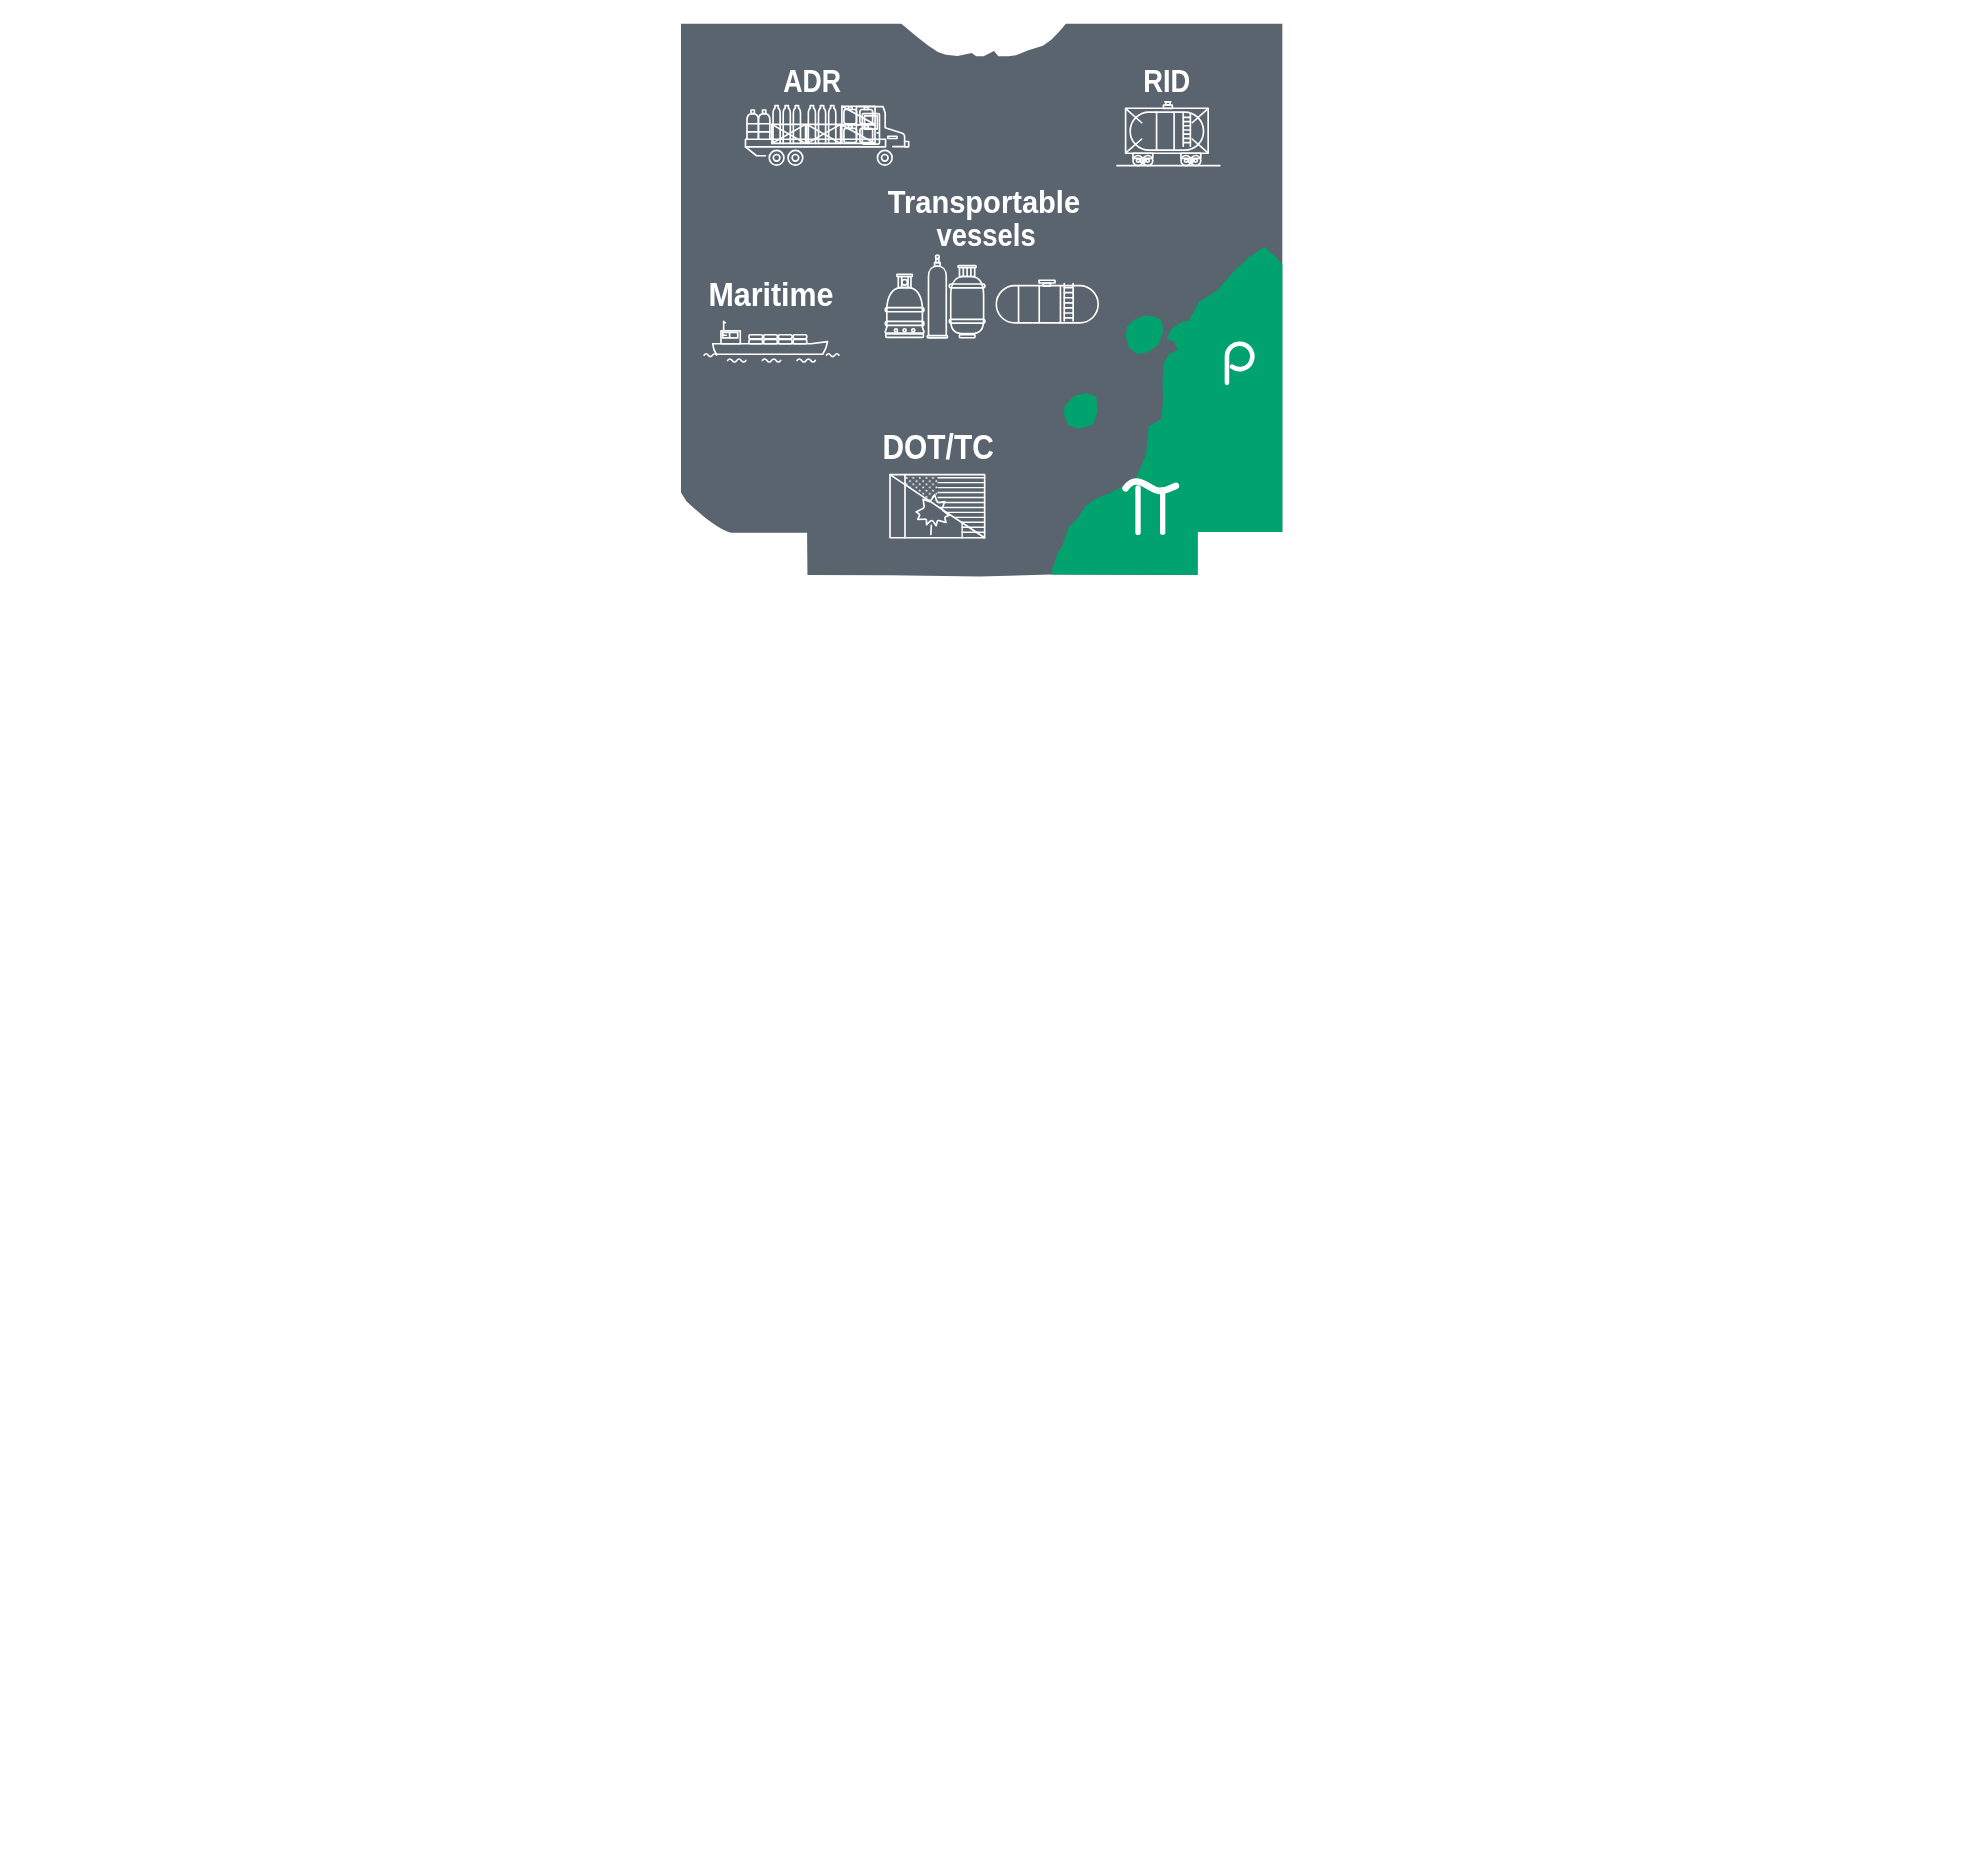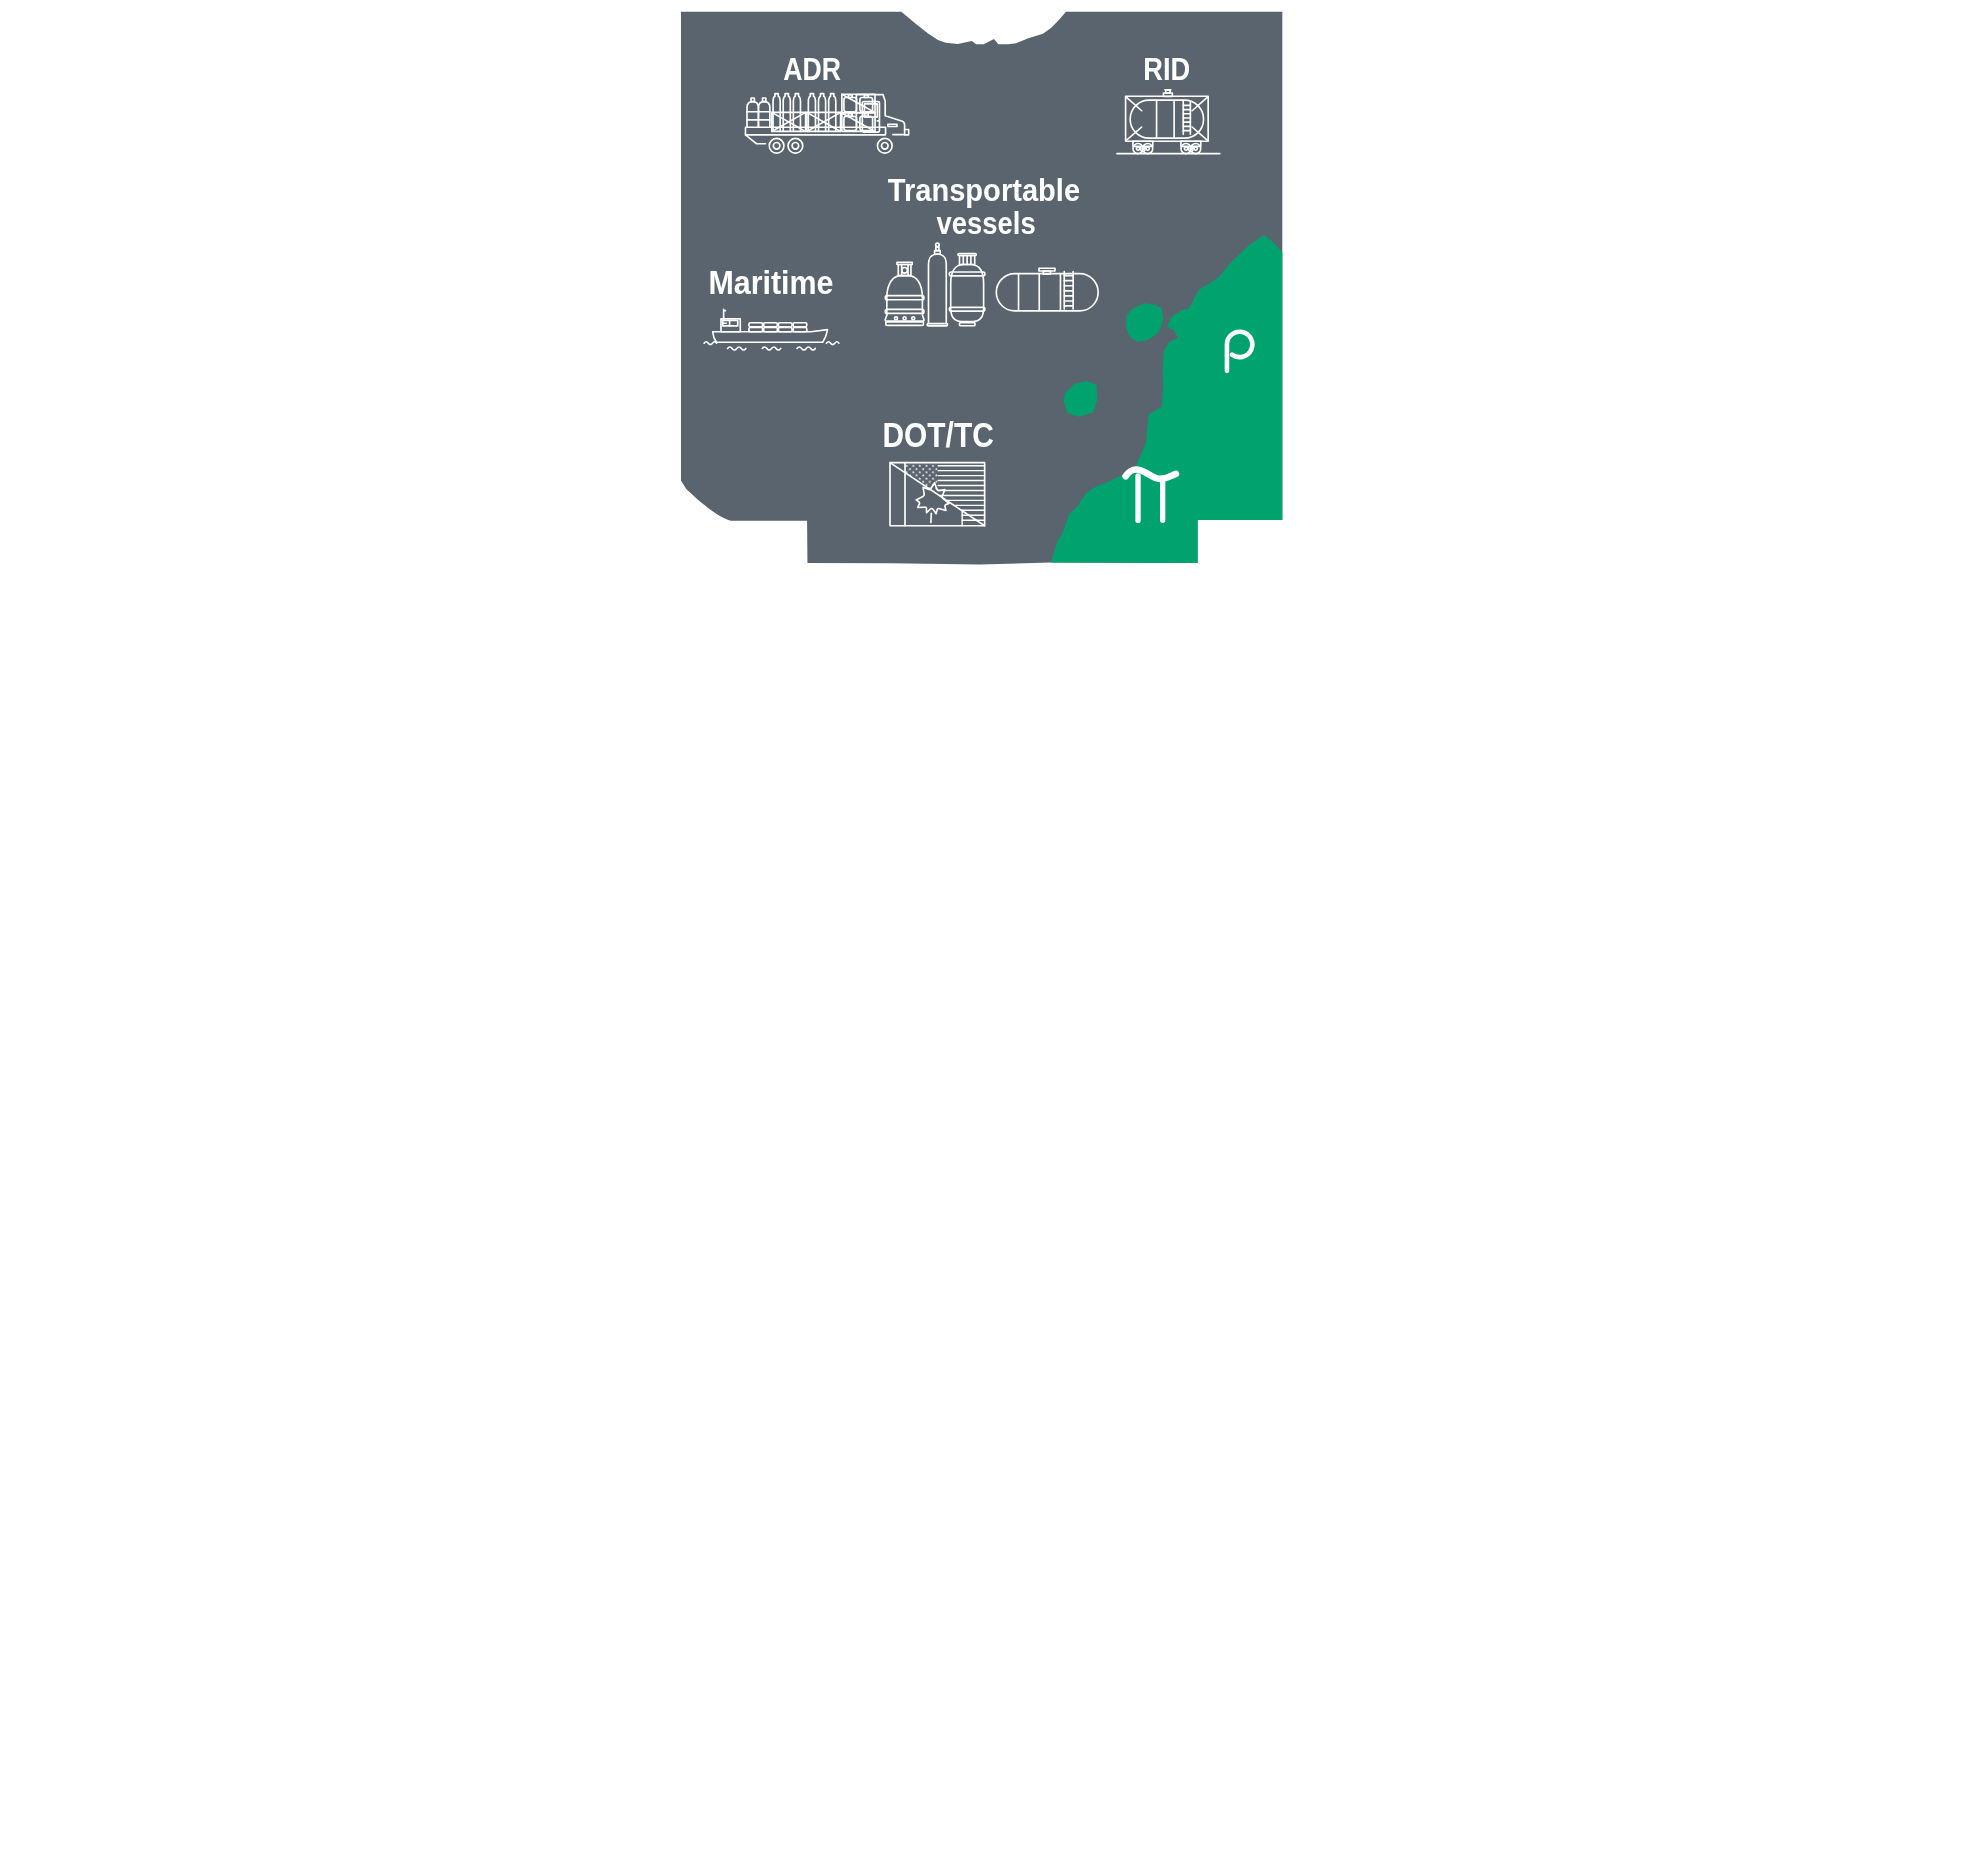--- a/index.html
+++ b/index.html
@@ -1,16 +1,16 @@
 <!DOCTYPE html>
 <html style="font-size:6.4px"><head>
 <meta charset="utf-8">
 <style>
   html,body{margin:0;padding:0;background:#ffffff;}
-  .stage{width:100%;max-width:635px;margin:0 auto;}
+  .stage{width:100%;max-width:635px;margin:12px auto;}
   svg{display:block;width:100%;height:auto;}
   text{fill:#ffffff;font-family:"Liberation Sans","DejaVu Sans",sans-serif;font-weight:700;}
   .ico{fill:none;stroke:#ffffff;stroke-width:13;stroke-linecap:round;stroke-linejoin:round;}
   .thin{stroke-width:11;}
   .mark{fill:none;stroke:#ffffff;stroke-linecap:round;stroke-linejoin:round;}
 </style>
 </head>
 <body>
 
 <div class="stage">

